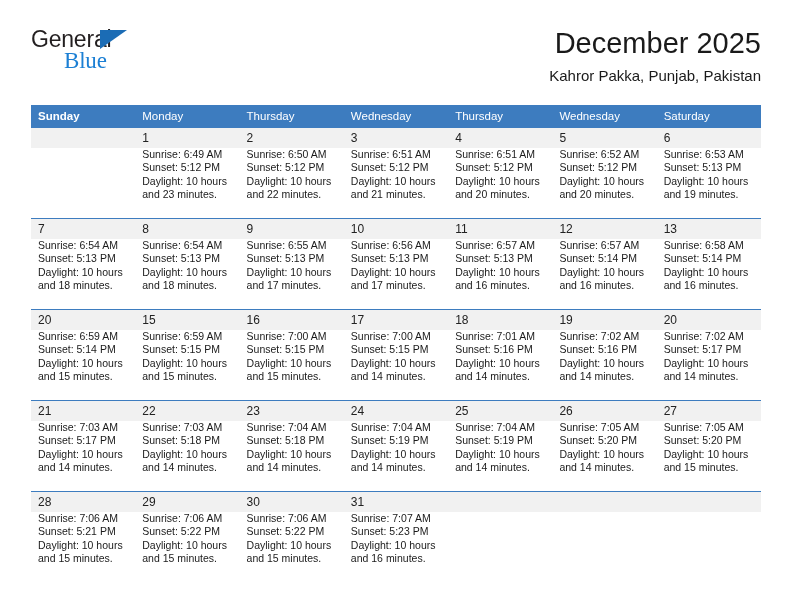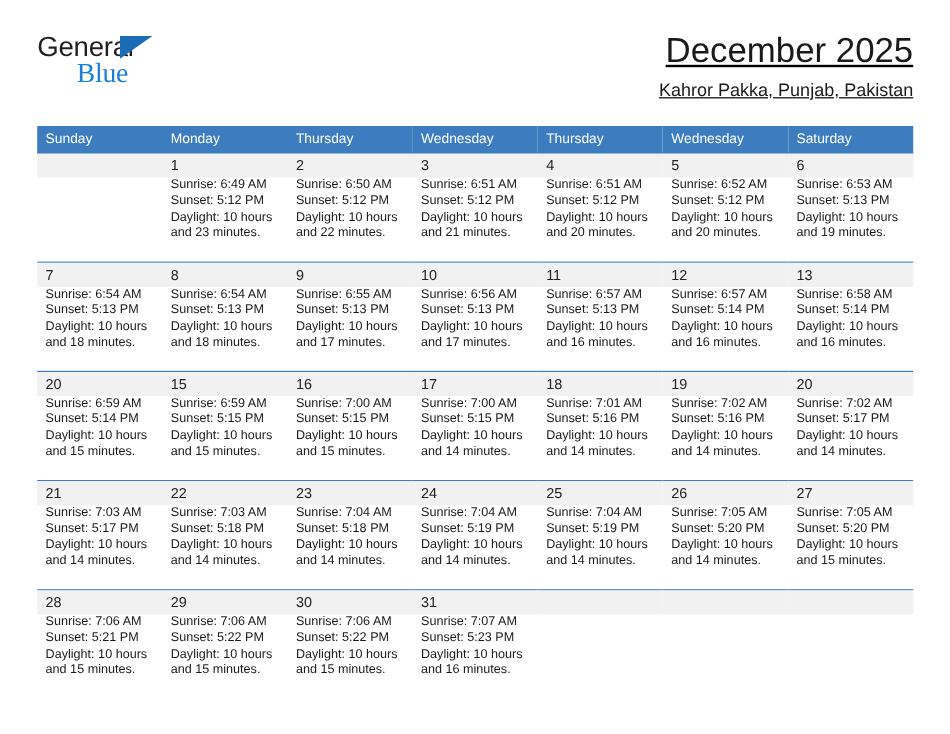--- a/index.html
+++ b/index.html
@@ -62,21 +62,20 @@
     letter-spacing: -0.2px;
     color: #1b7fd4;
     font-family: Liberation Serif, serif;
   }
   .title-block {
     position: absolute;
     right: 0;
     top: 0;
     text-align: right;
     width: 470px;
-    text-decoration: underline;
   }
   .cal-title {
     font-size: 29px;
     color: #1a1a1a;
     line-height: 34px;
     white-space: nowrap;
   }
   .cal-sub {
     font-size: 15px;
     color: #1a1a1a;
@@ -105,21 +104,21 @@
     border: none;
   }
   .calendar td {
     vertical-align: top;
     padding: 0;
     border: none;
     border-top: 1.4px solid #3d7cbf;
     height: 90px;
     width: 104.28px;
   }
-  .calendar thead th:first-child { border-radius: 0; }
+  .calendar thead th:first-child { border-radius: 0; font-weight: bold; }
 
   .cell {
     position: relative;
     height: 90px;
     box-sizing: border-box;
   }
   .daynum {
     background: #f1f1f1;
     font-size: 12px;
     color: #222222;

